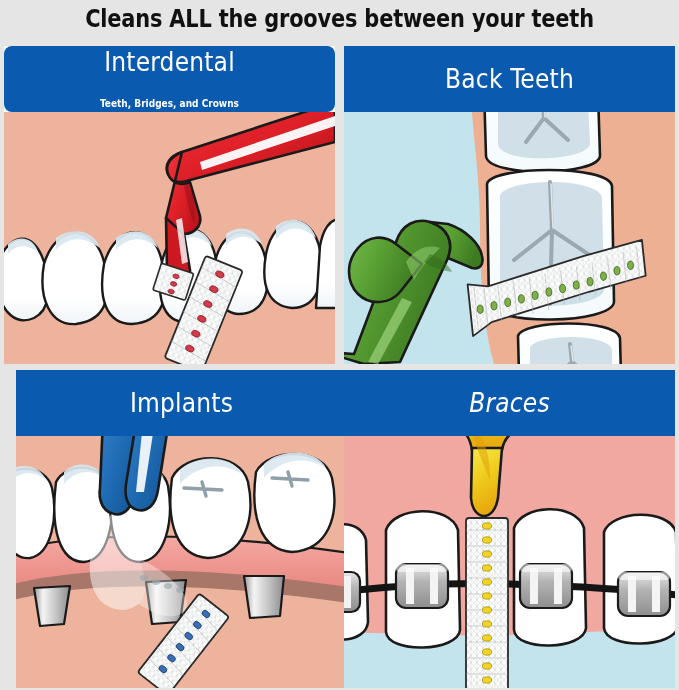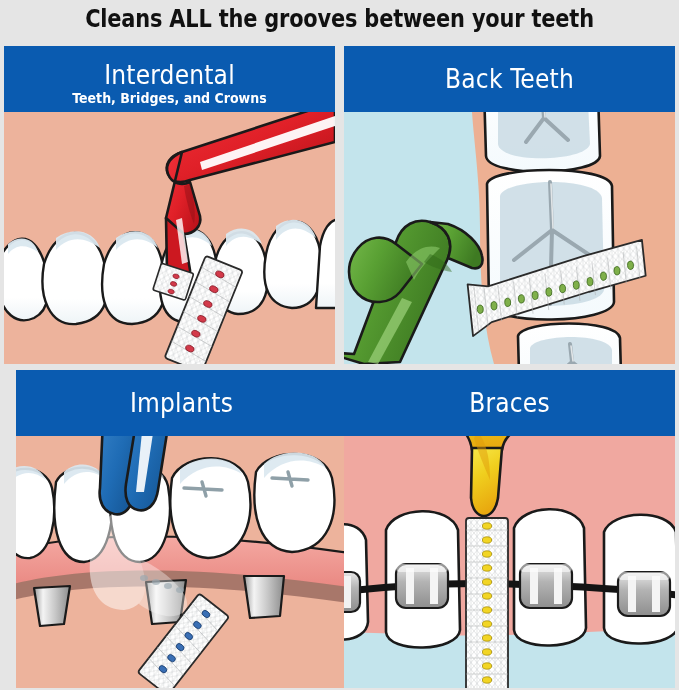--- a/index.html
+++ b/index.html
@@ -46,47 +46,47 @@
   .panel {
     position: absolute;
     width: 331px;
     height: 318px;
     overflow: hidden;
     background: #ffffff;
   }
   .panel-tl { left: 4px;   top: 2px; }
   .panel-tr { left: 344px; top: 2px; }
   .panel-bl { left: 16px;   top: 326px; }
-  .panel-br { left: 344px; top: 326px; }
+  .panel-br { left: 344px; top: 326px; font-style: italic; }
 
   .panel-header {
     position: absolute;
     left: 0; top: 0;
     width: 100%;
     height: 66px;
     background: #0a5bb0;
     color: #ffffff;
     display: flex;
     flex-direction: column;
     align-items: center;
     justify-content: center;
     z-index: 40;
     box-sizing: border-box;
   }
-  .panel-header.with-sub { justify-content: center; padding-top: 10px; }
+  .panel-header.with-sub { justify-content: space-between; padding-top: 2px; border-radius: 8px; }
   .panel-title {
     font-size: 26px;
     line-height: 28px;
     font-weight: normal;
     font-family: "DejaVu Sans Condensed", "Liberation Sans Narrow", "Liberation Sans", sans-serif;
     letter-spacing: 0.2px;
     white-space: nowrap;
   }
   .panel-sub {
-    font-size: 14px;
+    font-size: 10px;
     line-height: 17px;
     font-weight: bold;
     margin-top: 1px;
     font-family: "DejaVu Sans Condensed", "Liberation Sans Narrow", "Liberation Sans", sans-serif;
     white-space: nowrap;
   }
   .panel-art {
     position: absolute;
     left: 0;
     top: 66px;

